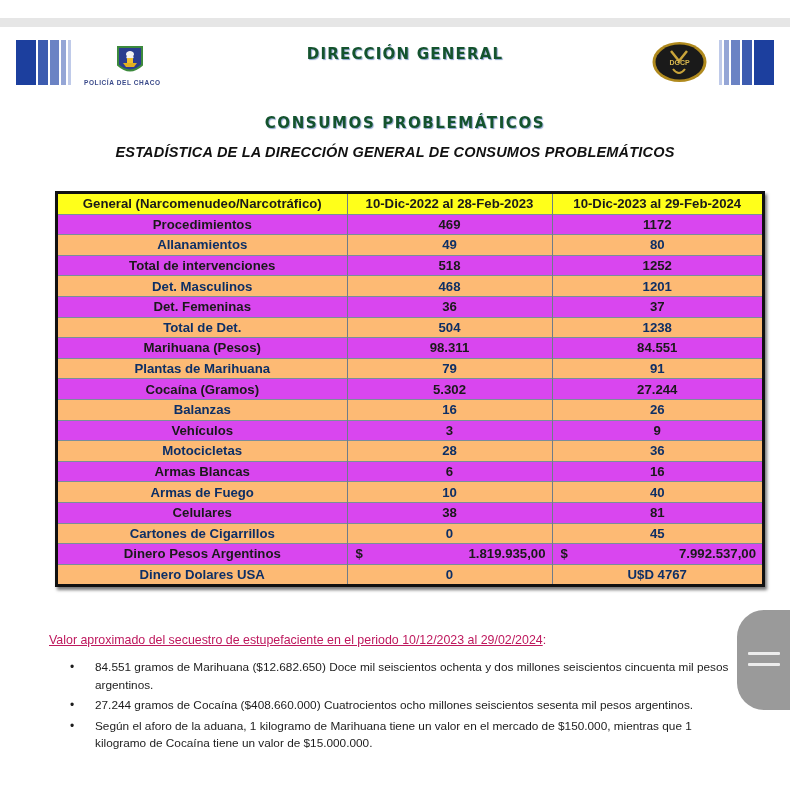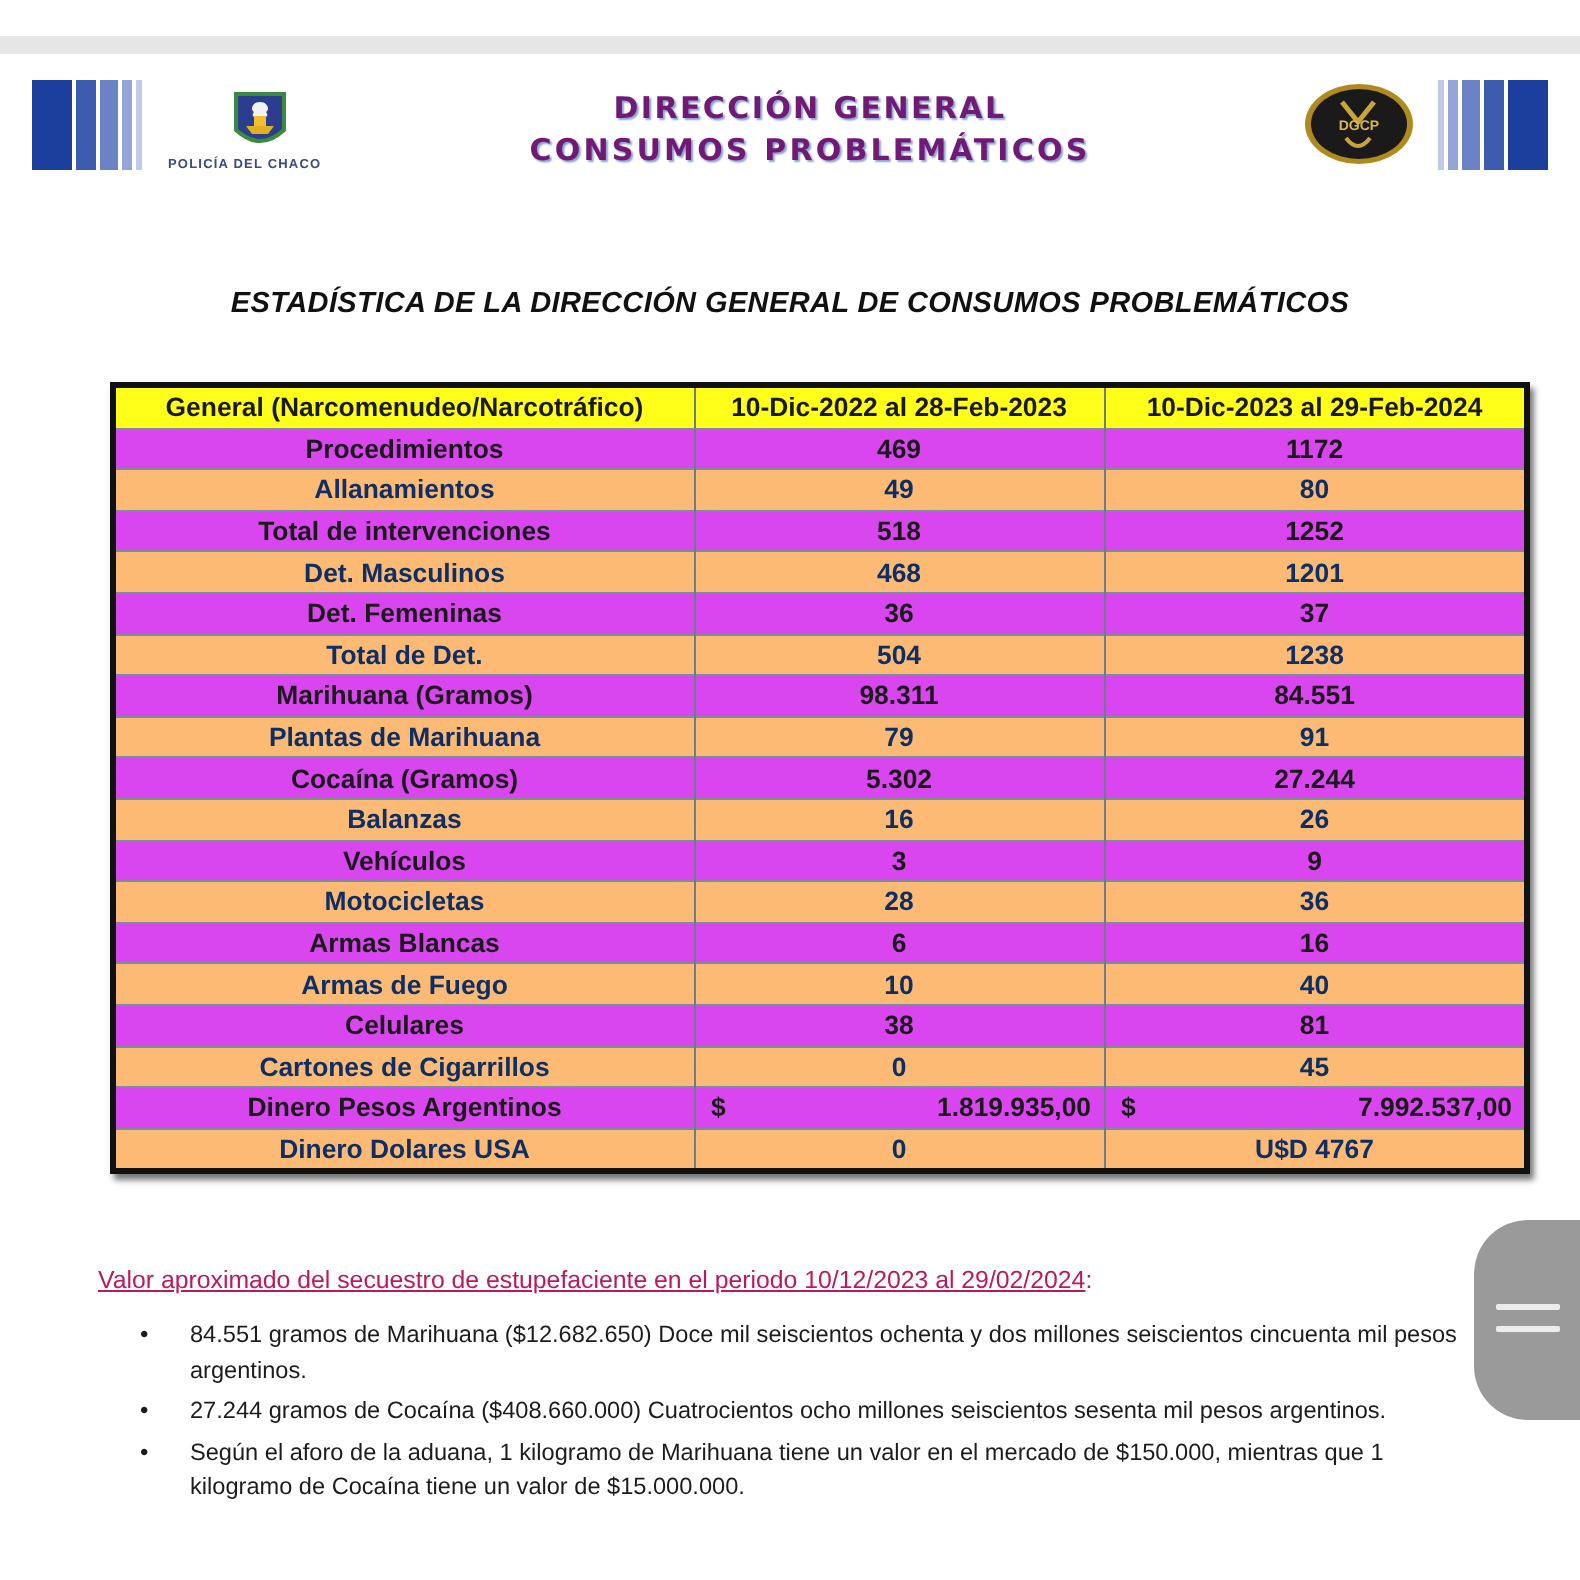--- a/index.html
+++ b/index.html
@@ -22,25 +22,25 @@
   .s4 { width:5px; background:#95a6d6; margin:0 1px; }
   .s5 { width:3px; background:#bfcae9; margin:0 1px; }
 
   .police-logo { position:absolute; left:112px; top:43px; width:36px; height:34px; }
   .police-label {
     position:absolute; left:84px; top:79px; font-size:6.5px; font-weight:bold;
     color:#3a4a8a; letter-spacing:0.6px; white-space:nowrap;
   }
   .header-title {
     position:absolute; left:230px; top:44px; width:350px; text-align:center;
-    font-family:"DejaVu Sans", sans-serif; font-weight:bold; color:#701a75;
+    font-family:"DejaVu Sans", sans-serif; font-weight:bold; color:#14532d;
     font-size:15px; line-height:21px; letter-spacing:1.2px;
     text-shadow:1px 1px 1px #8aa0cc;
   }
-  .header-title .l2 { letter-spacing:1.6px; }
+  .header-title .l2 { letter-spacing:1.6px;margin-top:48px; }
   .emblem { position:absolute; left:651px; top:41px; width:57px; height:42px; }
 
   
   .stats-title {
     position:absolute; left:0; width:790px; top:144px; text-align:center;
     font-family:"Liberation Sans", sans-serif; font-weight:bold; font-style:italic;
     font-size:14.5px; color:#111; letter-spacing:0.2px;
   }
 
   
@@ -162,21 +162,21 @@
           <td>Det. Femeninas</td>
           <td>36</td>
           <td>37</td>
         </tr>
       <tr class="blue">
           <td>Total de Det.</td>
           <td>504</td>
           <td>1238</td>
         </tr>
       <tr class="white">
-          <td>Marihuana (Gramos)</td>
+          <td>Marihuana (Pesos)</td>
           <td>98.311</td>
           <td>84.551</td>
         </tr>
       <tr class="blue">
           <td>Plantas de Marihuana</td>
           <td>79</td>
           <td>91</td>
         </tr>
       <tr class="white">
           <td>Cocaína (Gramos)</td>

